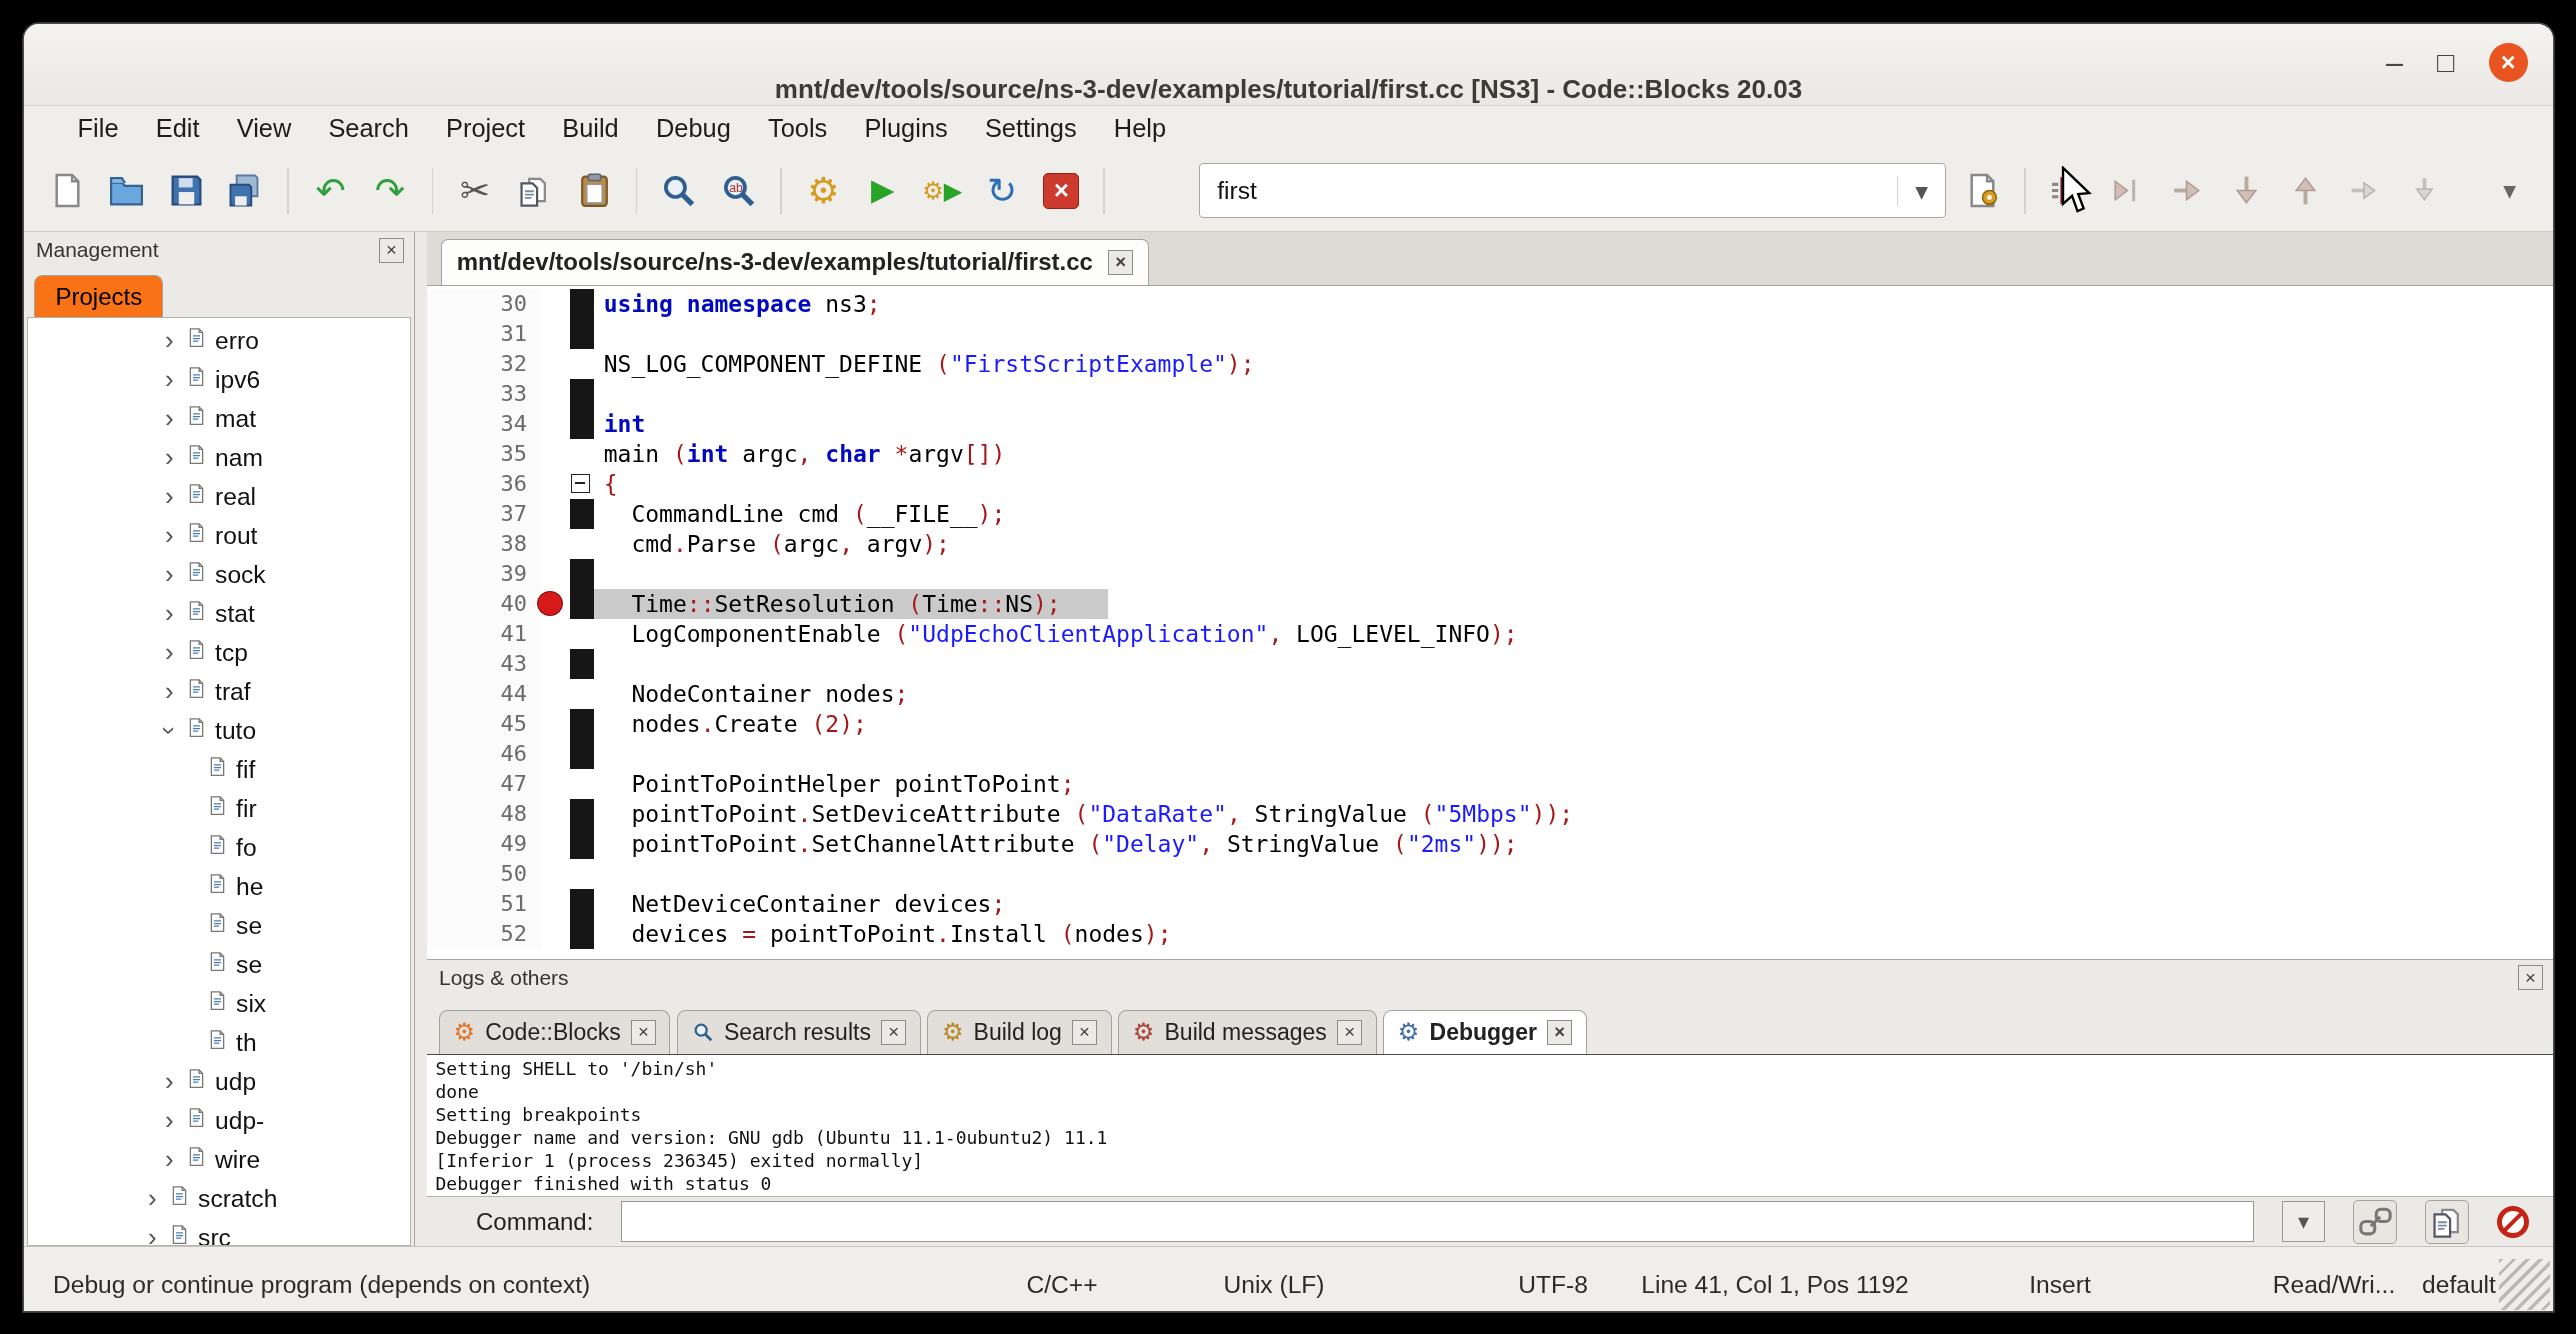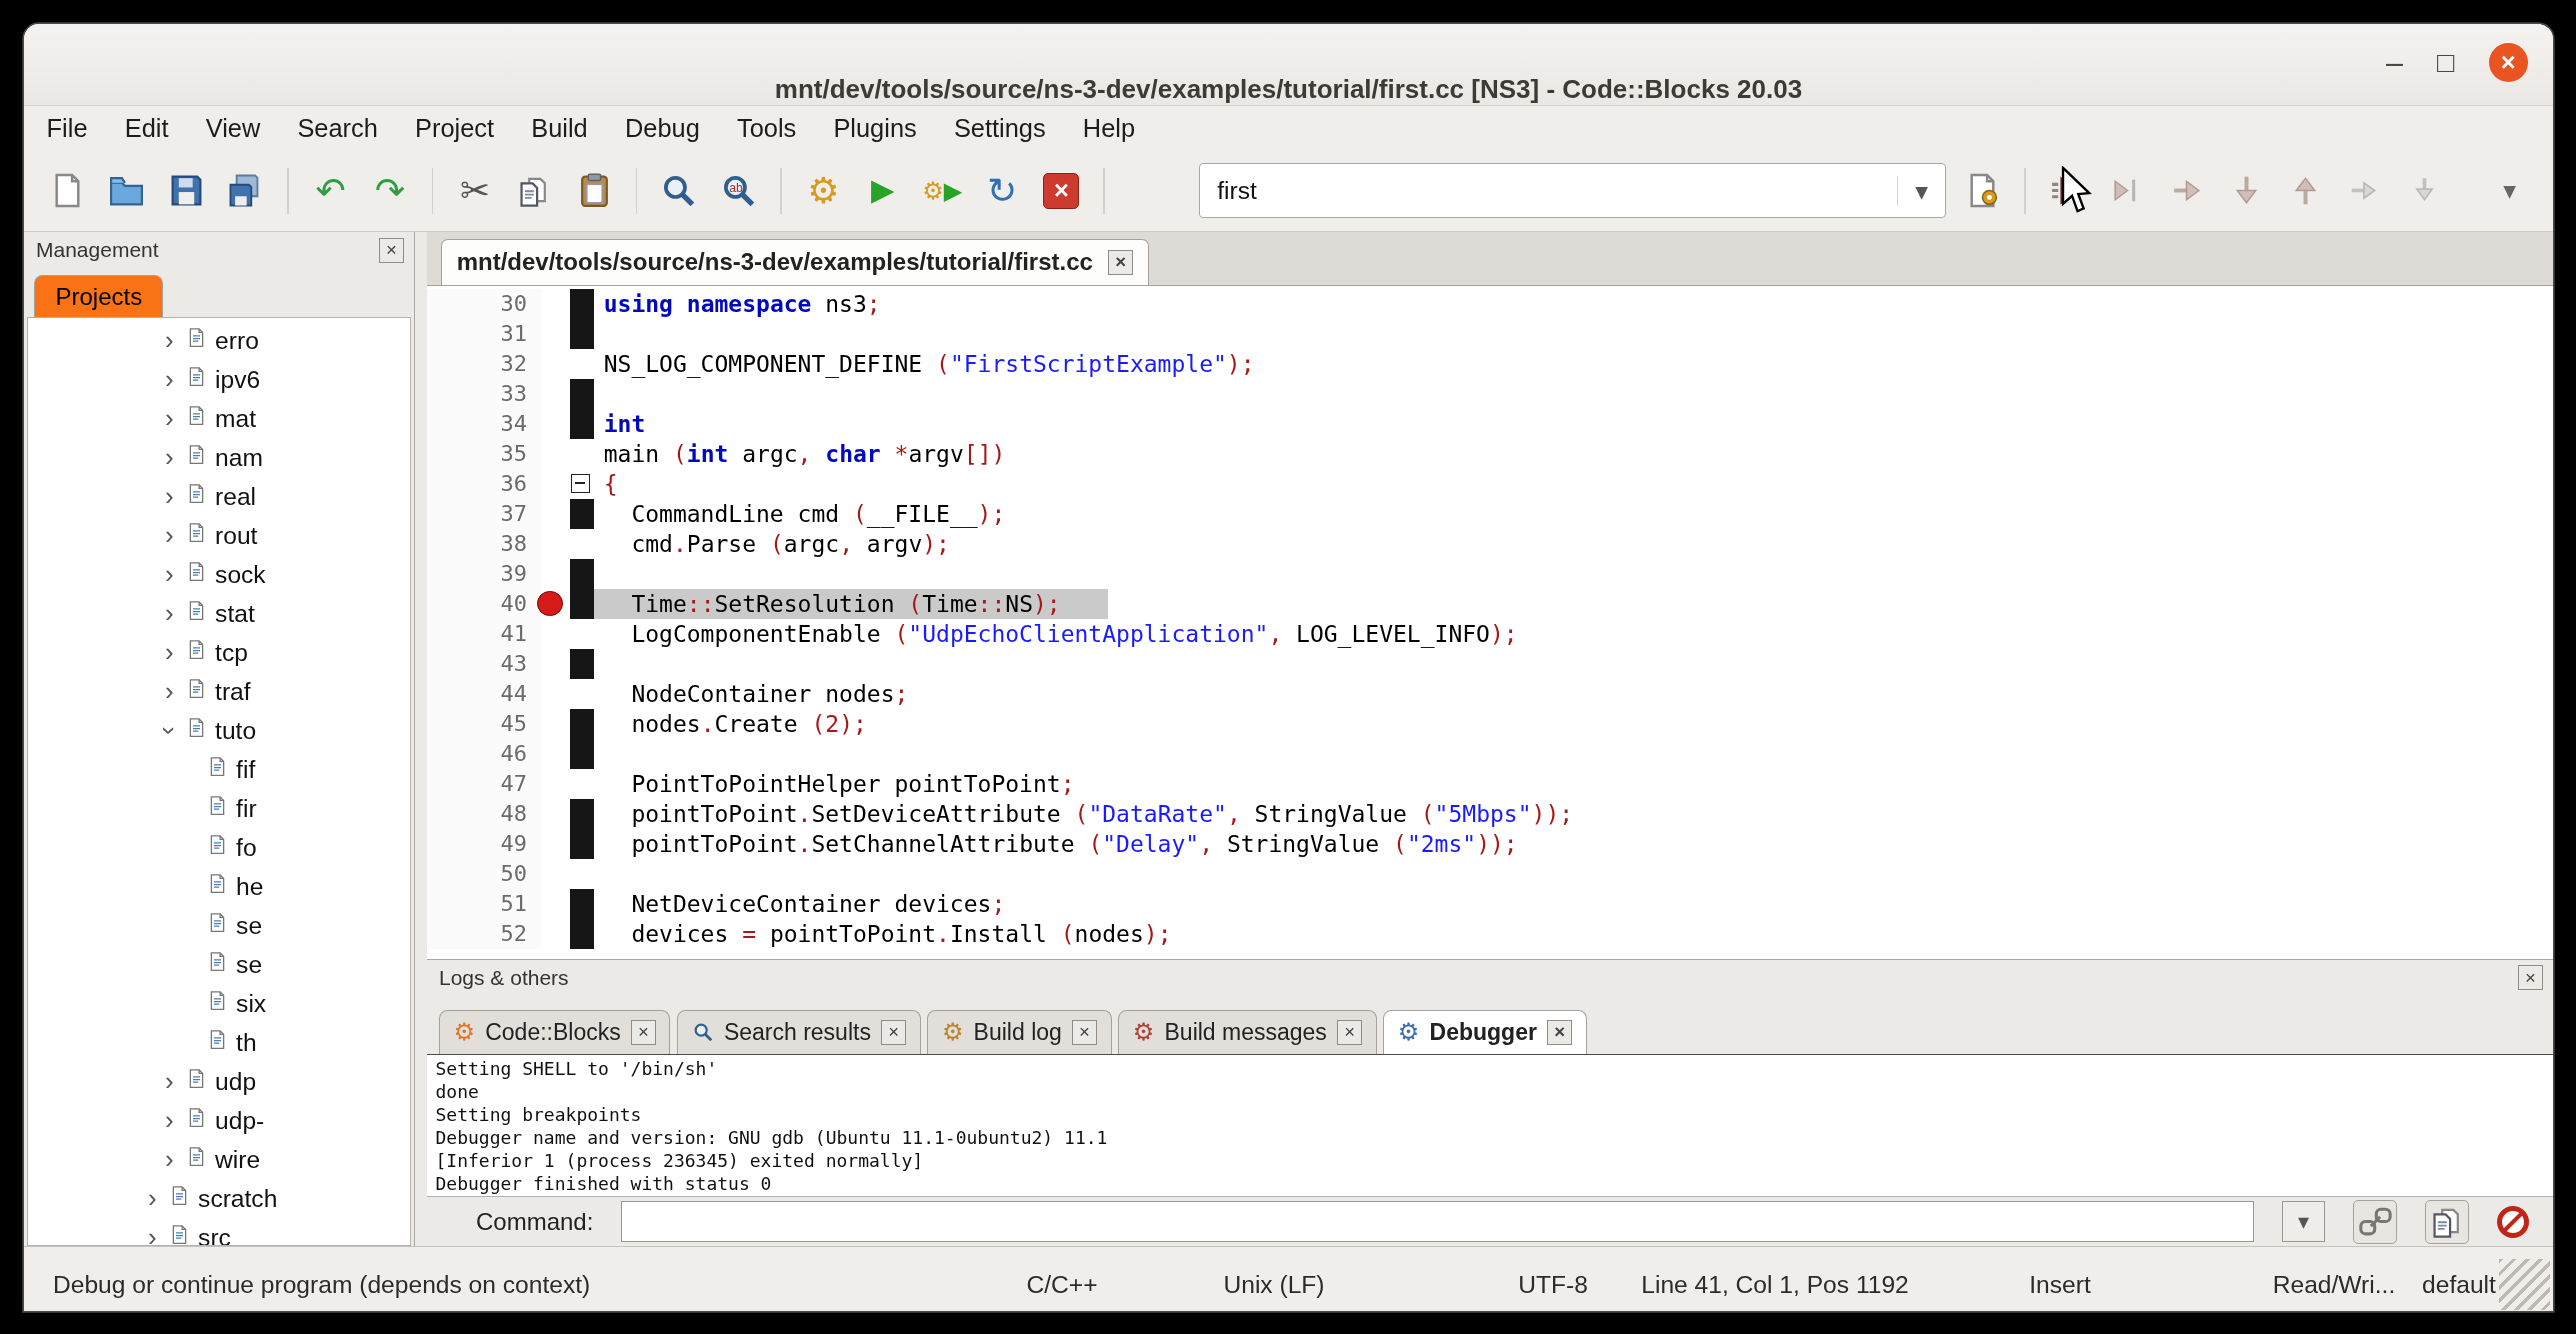--- a/index.html
+++ b/index.html
@@ -12,21 +12,21 @@
   .titlebar{height:81px;background:linear-gradient(#f5f3f1,#eae7e4);position:relative;
             display:flex;align-items:flex-end;justify-content:center;border-bottom:0.8px solid #d6d3cf;}
   .title{font-weight:bold;font-size:26px;color:#3e3a36;padding-top:12px;}
   .win-controls{position:absolute;right:25.4px;top:18.6px;display:flex;align-items:center;gap:34px;}
   .wc-min{font-size:30.5px;color:#4a4642;}
   .wc-max{font-size:29px;color:#4a4642;}
   .wc-close{width:39px;height:39px;border-radius:50%;background:var(--accent_close,#e95420);
             color:#fff;font-size:25.4px;font-weight:bold;display:flex;align-items:center;justify-content:center;}
 
   
-  .menubar{height:44px;display:flex;align-items:flex-end;padding-left:4px;font-size:25.4px;color:#1c1c1c;}
+  .menubar{height:44px;display:flex;align-items:flex-end;padding-left:26px;font-size:25.4px;color:#1c1c1c;margin-left:9px;}
   .menu-item{padding:0 18.6px;height:100%;display:flex;align-items:center;}
 
   
   .toolbar{height:81px;display:flex;align-items:center;gap:13.5px;padding:0 20.3px;border-bottom:0.8px solid #cfccc7;}
   .tb-btn{width:46px;height:46px;display:flex;align-items:center;justify-content:center;flex:0 0 auto;}
   .tb-btn.dis{opacity:.65;filter:saturate(.5);}
   .tb-sep{width:1.7px;height:46px;background:#d4d1cc;margin:0 5.1px;flex:0 0 auto;}
   .svgi{width:37px;height:37px;display:block;}
   .gl{font-size:36px;line-height:1;font-family:"DejaVu Sans",sans-serif;}
   .redsq{width:34px;height:34px;background:#cc3b2e;border:1.7px solid #8c2318;border-radius:5.1px;color:#fff;

